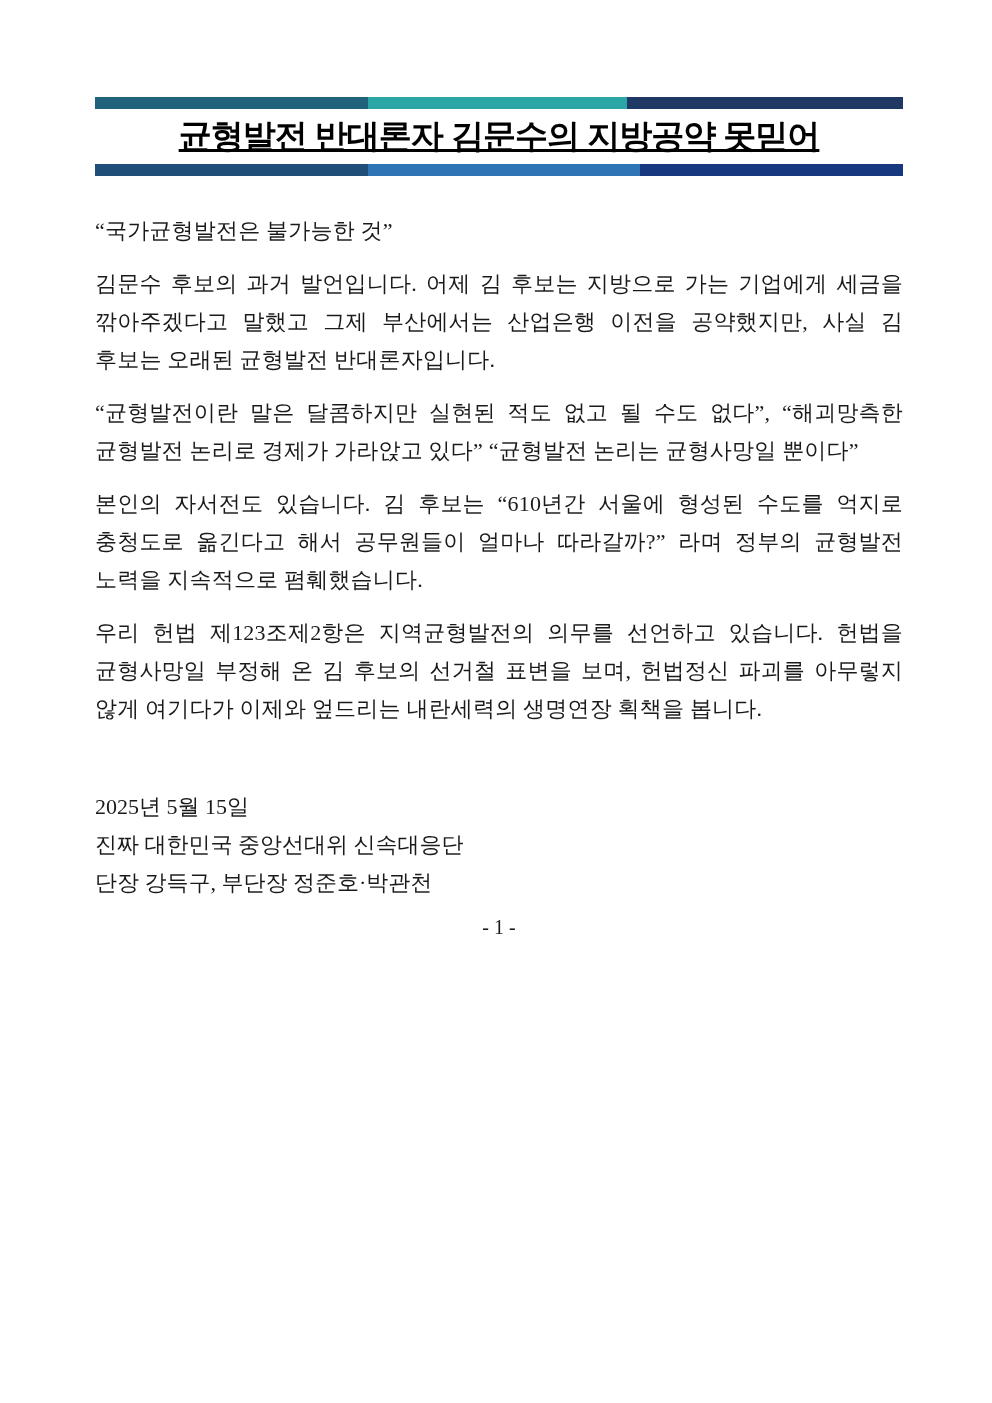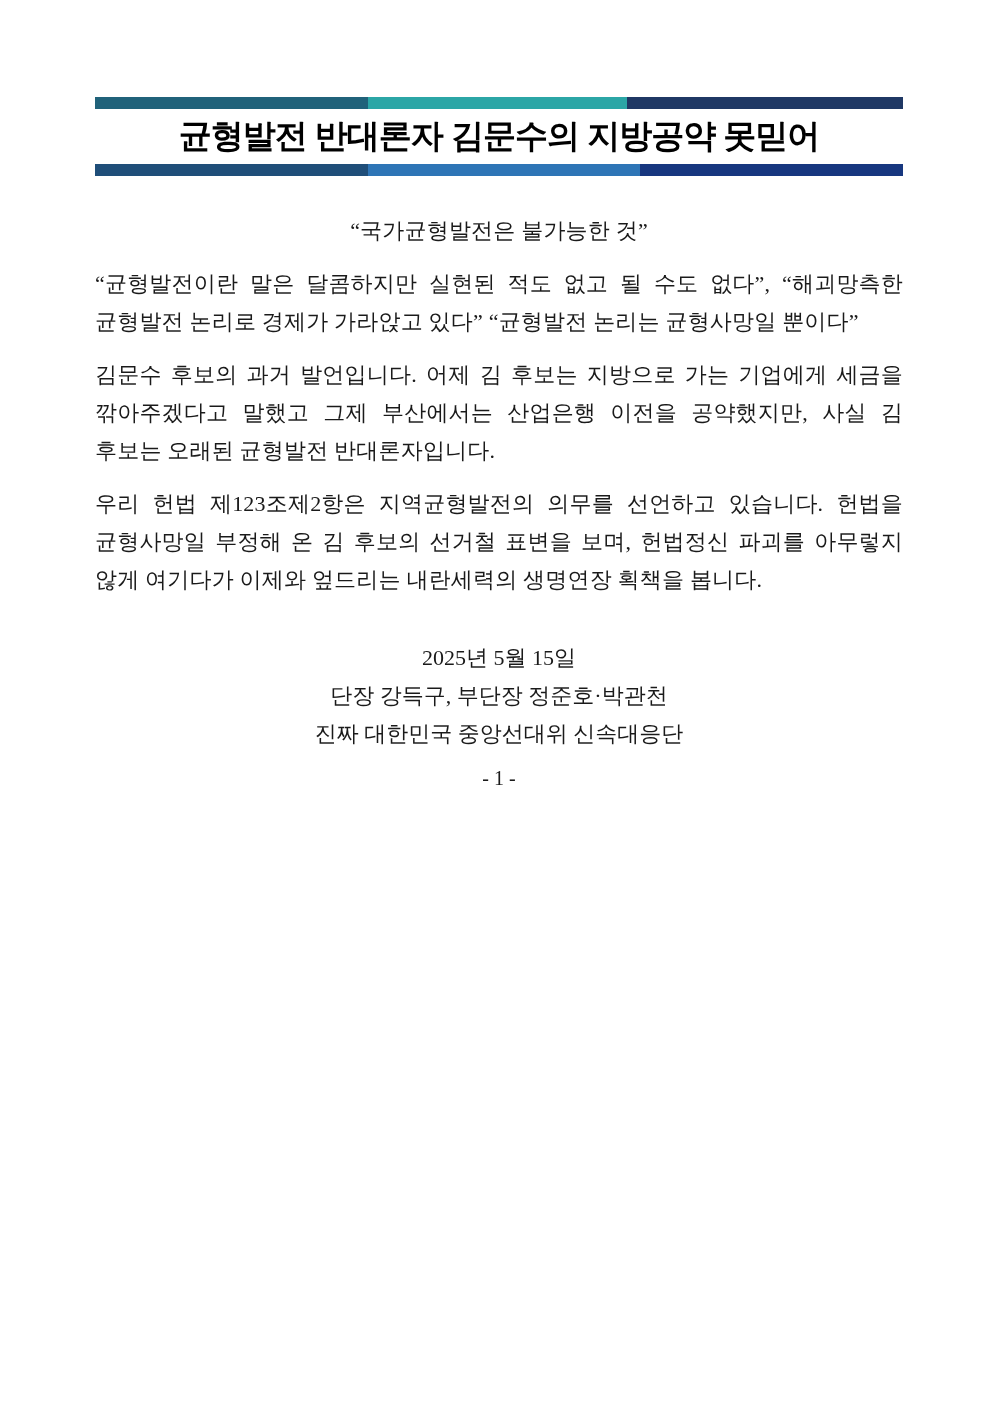--- a/index.html
+++ b/index.html
@@ -32,39 +32,39 @@
   .doc-title {
     text-align: center;
     font-family: "Liberation Sans", "DejaVu Sans", sans-serif;
     font-weight: 900;
     font-size: 33px;
     line-height: 44px;
     letter-spacing: -1px;
     color: #000000;
     margin: 5px 0 6px 0;
     white-space: nowrap;
+    text-decoration: underline;
   }
   .body-text {
     margin-top: 36px;
   }
   .body-text p {
     margin: 0 0 15px 0;
     font-size: 22px;
     line-height: 38px;
     text-align: justify;
     word-break: keep-all;
     letter-spacing: 0.2px;
     color: #1a1a1a;
   }
   .body-text p.quote-line {
-    text-align: center;
+    text-align: left;
   }
   .sign-block {
-    margin-top: 40px;
-    text-align: center;
+    margin-top: 60px;
     font-size: 22px;
     line-height: 38px;
     color: #1a1a1a;
   }
   .page-number {
     margin-top: 12px;
     text-align: center;
     font-size: 20px;
     line-height: 26px;
     color: #1a1a1a;
@@ -84,26 +84,27 @@
   <div class="doc-title">균형발전 반대론자 김문수의 지방공약 못믿어</div>
 
   <div class="title-bar">
       <div class="bar-seg" style="width: 33.8%; background: rgb(31, 78, 121);"></div>
       <div class="bar-seg" style="width: 33.6%; background: rgb(46, 117, 182);"></div>
       <div class="bar-seg" style="width: 32.6%; background: rgb(23, 55, 127);"></div>
     </div>
 
   <div class="body-text">
     <p class="quote-line">“국가균형발전은 불가능한 것”</p>
+    <p>김문수 후보의 과거 발언입니다. 어제 김 후보는 지방으로 가는 기업에게 세금을 깎아주겠다고 말했고 그제 부산에서는 산업은행 이전을 공약했지만, 사실 김 후보는 오래된 균형발전 반대론자입니다.</p>
     <p>“균형발전이란 말은 달콤하지만 실현된 적도 없고 될 수도 없다”, “해괴망측한 균형발전 논리로 경제가 가라앉고 있다” “균형발전 논리는 균형사망일 뿐이다”</p>
-    <p>김문수 후보의 과거 발언입니다. 어제 김 후보는 지방으로 가는 기업에게 세금을 깎아주겠다고 말했고 그제 부산에서는 산업은행 이전을 공약했지만, 사실 김 후보는 오래된 균형발전 반대론자입니다.</p>
+    <p>본인의 자서전도 있습니다. 김 후보는 “610년간 서울에 형성된 수도를 억지로 충청도로 옮긴다고 해서 공무원들이 얼마나 따라갈까?” 라며 정부의 균형발전 노력을 지속적으로 폄훼했습니다.</p>
     <p>우리 헌법 제123조제2항은 지역균형발전의 의무를 선언하고 있습니다. 헌법을 균형사망일 부정해 온 김 후보의 선거철 표변을 보며, 헌법정신 파괴를 아무렇지 않게 여기다가 이제와 엎드리는 내란세력의 생명연장 획책을 봅니다.</p>
   </div>
 
   <div class="sign-block">
     <div>2025년 5월 15일</div>
+    <div>진짜 대한민국 중앙선대위 신속대응단</div>
     <div>단장 강득구, 부단장 정준호·박관천</div>
-    <div>진짜 대한민국 중앙선대위 신속대응단</div>
   </div>
 
   <div class="page-number">- 1 -</div>
 
 </div>
 
 </body></html>

